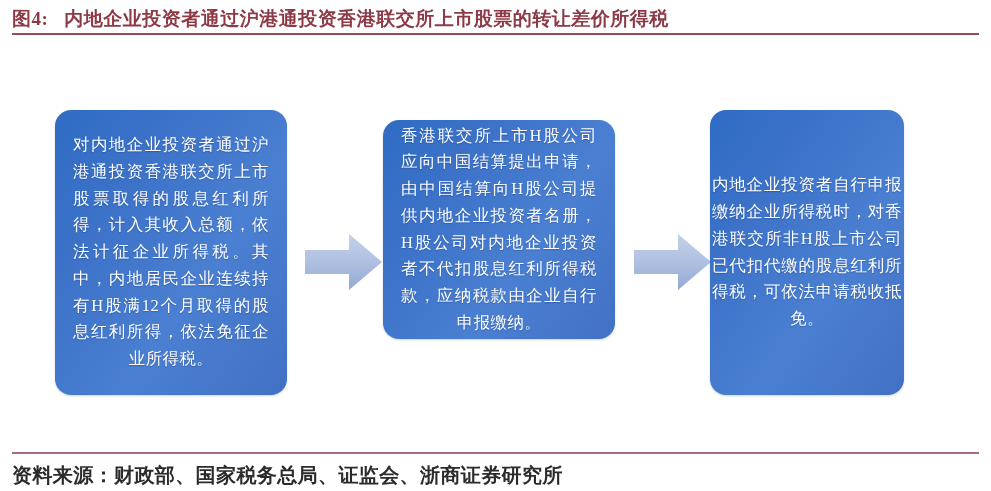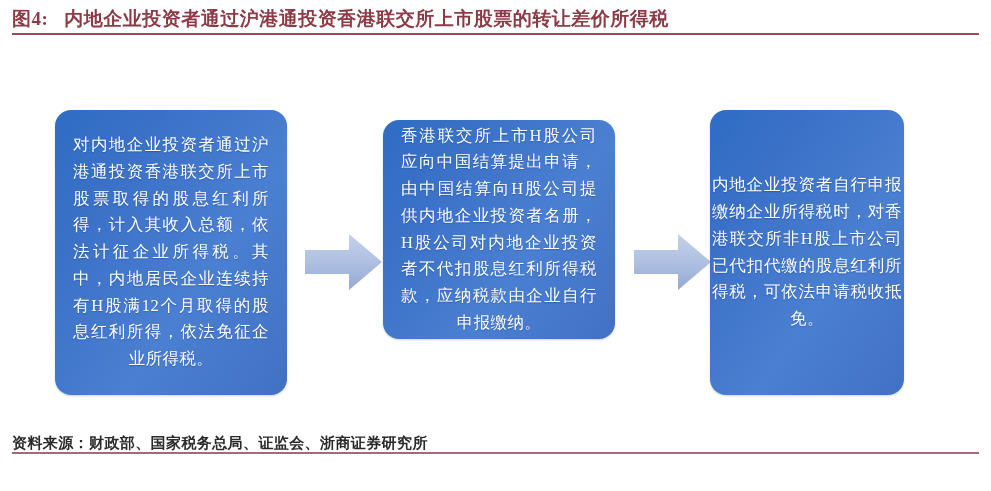--- a/index.html
+++ b/index.html
@@ -103,22 +103,22 @@
     position: absolute;
     left: 12px;
     top: 452px;
     width: 967px;
     height: 2px;
     background: #a4697a;
   }
   .source {
     position: absolute;
     left: 12px;
-    top: 434px;
-    font-size: 15px;
+    top: 462px;
+    font-size: 20px;
     font-weight: bold;
     color: #2b2b2b;
     letter-spacing: 0.4px;
     white-space: nowrap;
   }
 </style>
 </head>
 <body>
 
 <div class="header">

